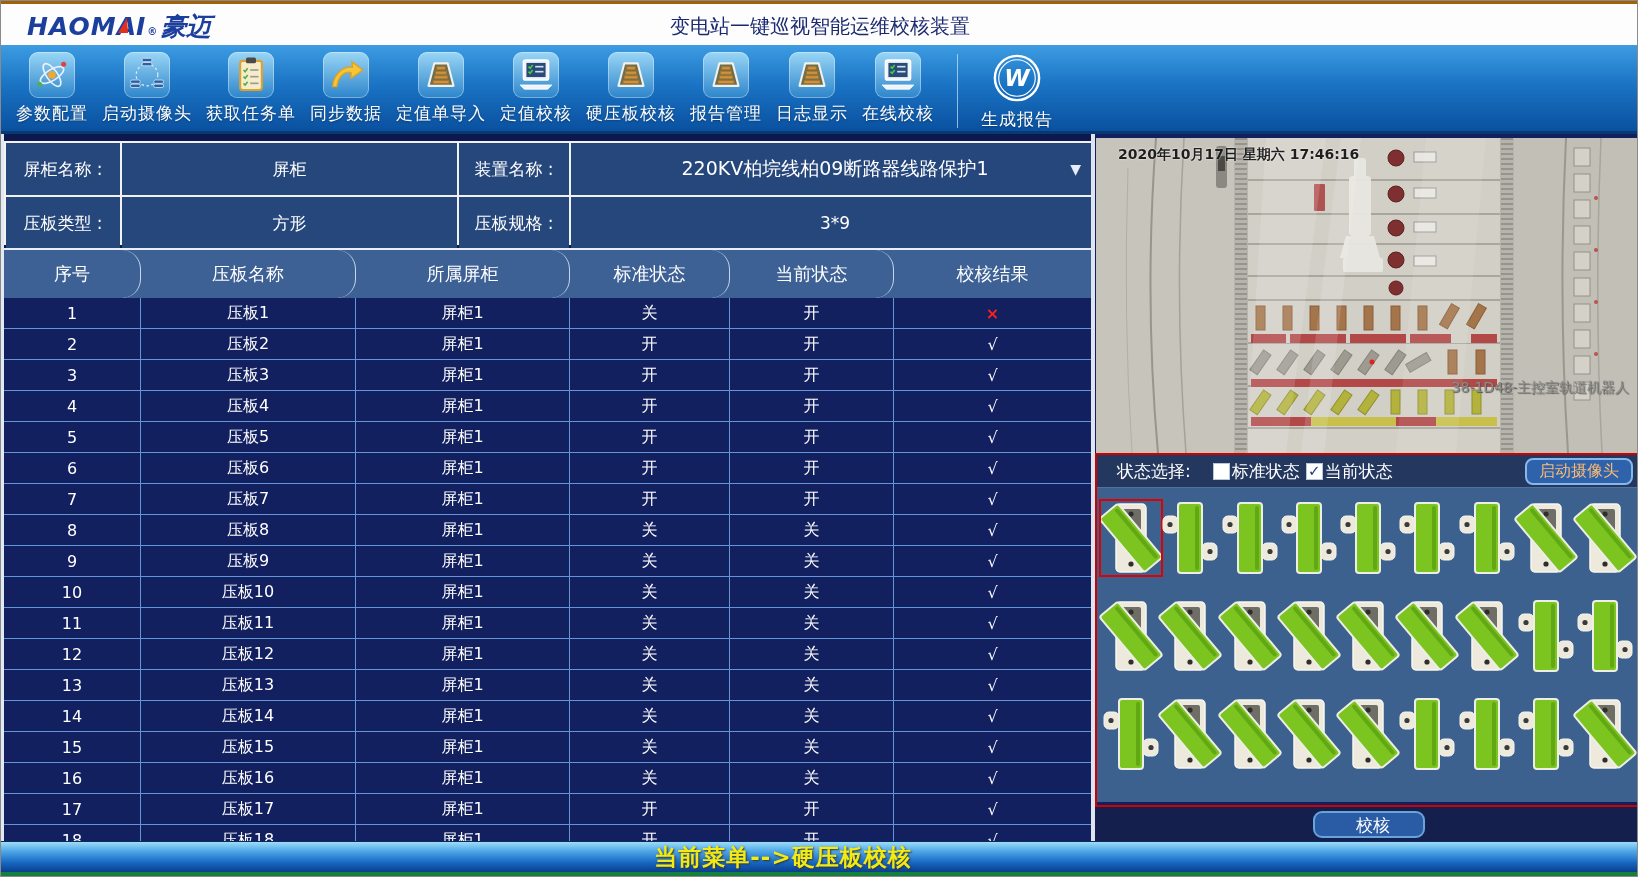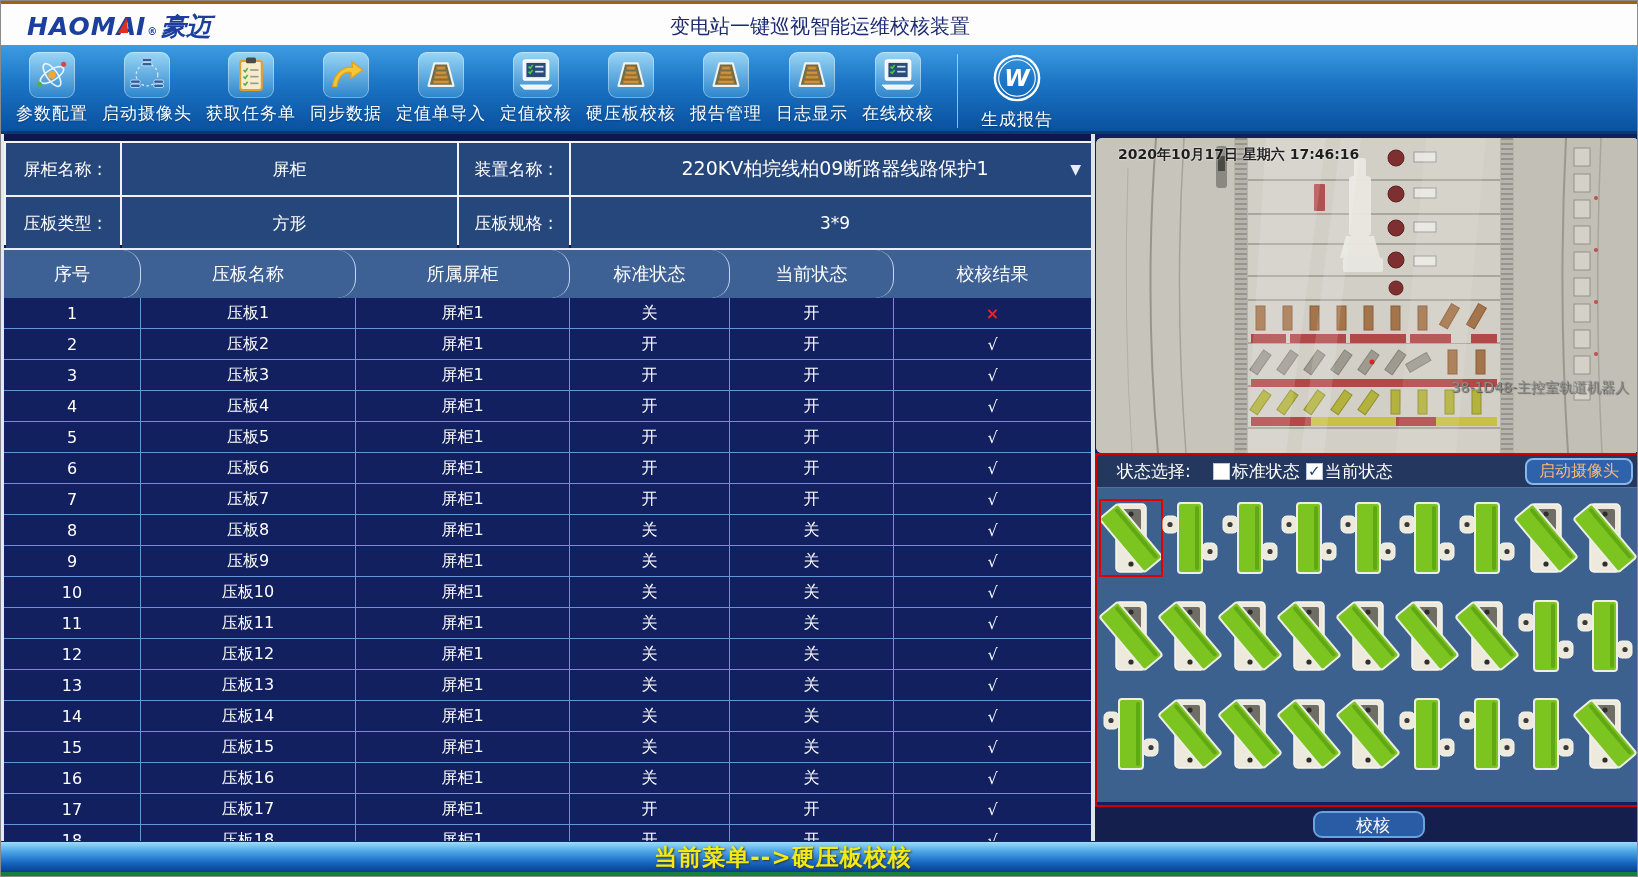--- a/index.html
+++ b/index.html
@@ -40,21 +40,21 @@
   .th{color:#fff;font-size:18px;display:flex;align-items:center;justify-content:center;border-right:1px solid #c6d8ee;border-radius:19px;}
   .th:last-child{border-right:none;}
   .tbl-body{position:absolute;left:0;top:164px;bottom:0;width:1087px;overflow:hidden;}
   .tr{display:grid;grid-template-columns:137px 215px 214px 160px 164px 197px;height:31px;background:#13205f;border-bottom:1px solid #6296d6;cursor:pointer;}
   .td{color:#fff;font-size:16px;display:flex;align-items:center;justify-content:center;border-right:1px solid #6296d6;}
   .td:last-child{border-right:none;}
   .td.fail{color:#ff2020;font-weight:bold;}
 
   
   .right-panel{position:absolute;left:1090px;top:133px;width:548px;height:707px;background:#13205f;border-left:4px solid #dfe5ee;}
-  .camera{position:absolute;left:1px;top:4px;width:543px;height:315px;background:#c7c4bb;overflow:hidden;border-radius:6px;}
+  .camera{position:absolute;left:1px;top:4px;width:543px;height:315px;background:#c7c4bb;overflow:hidden;}
   .camera svg{position:absolute;left:0;top:0;}
   .cam-dt{position:absolute;left:22px;top:8px;font-size:14px;font-weight:bold;color:#1e1e1e;text-shadow:0 0 2px #ffffff;}
   .cam-label{position:absolute;right:10px;bottom:56px;font-size:14px;color:#8d8d88;text-shadow:1px 1px 1px #555;}
   .cam-frame{position:absolute;left:0;top:319px;width:546px;height:354px;border:2px solid #cf0000;}
   .state-row{position:relative;height:33px;background:#24375f;display:flex;align-items:center;color:#fff;font-size:17px;padding-left:20px;border-bottom:1px solid #51719f;}
   .state-label{margin-right:22px;}
   .cb{width:17px;height:17px;background:#fff;border:1px solid #b8c6da;display:inline-flex;align-items:center;justify-content:center;margin-right:2px;cursor:pointer;}
   .cb.checked::after{content:"✓";color:#1a3a7c;font-size:15px;font-weight:bold;line-height:1;}
   .cb-label{margin-right:6px;}
   .start-cam-btn{position:absolute;right:6px;top:3px;height:27px;padding:0 12px;background:#2e62aa;border:2px solid #86b8ec;border-radius:8px;color:#fdba74;font-size:16px;cursor:pointer;}

